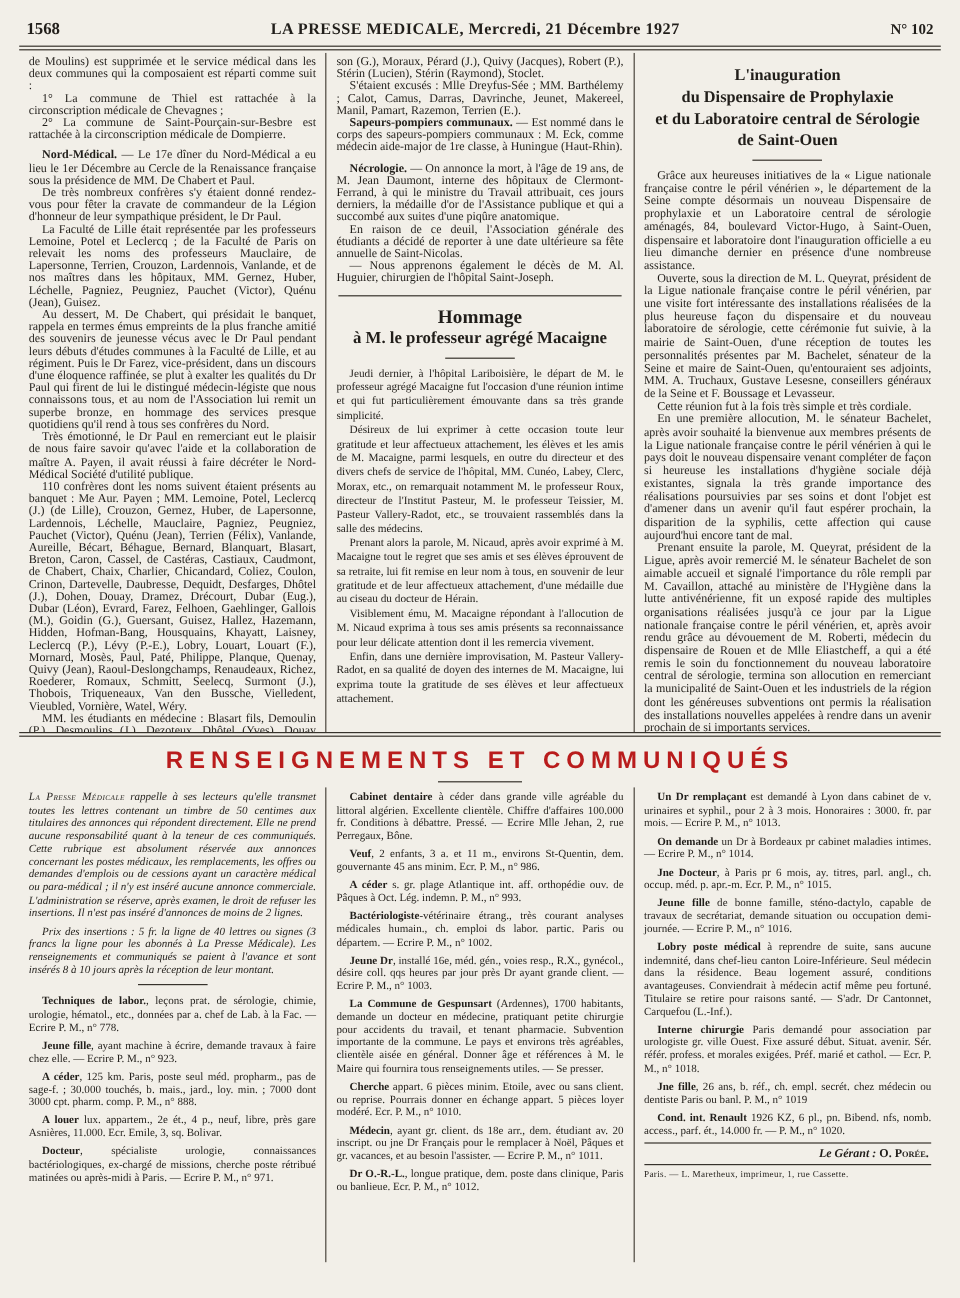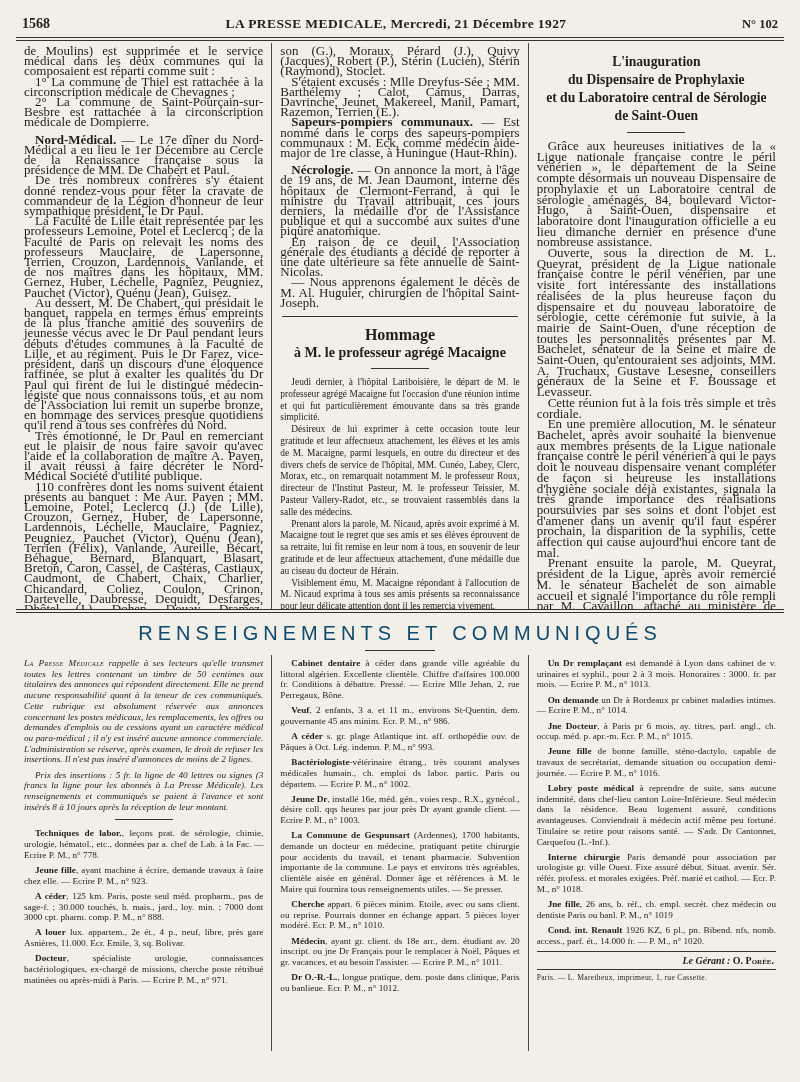--- a/index.html
+++ b/index.html
@@ -15,40 +15,40 @@
   .masthead { font-weight:bold; font-size:13.5px; letter-spacing:0.4px; }
   .issue   { font-weight:bold; font-size:12.5px; }
   .dbl-rule { border-top:1px solid #37332c; border-bottom:1px solid #37332c; height:2px; }
 
   
   .top-columns { display:flex; height:566px; overflow:hidden; margin-top:2px; }
   .bottom-columns { display:flex; height:396px; overflow:hidden; margin-top:4px; }
   .col { flex:1 1 0; padding:3px 8px 0 8px; overflow:hidden; min-width:0; }
   .col.mid, .col.right { border-left:1px solid #4b463e; }
 
-  .para { margin:0; text-indent:11px; text-align:justify; font-size:13px; line-height:10.2px; }
+  .para { margin:0; text-indent:11px; text-align:justify; font-size:10px; line-height:10.2px; }
   .para.noindent { text-indent:0; }
   .para.gap { margin-bottom:7px; }
   .lead { font-weight:bold; }
   .lead-sc { font-variant:small-caps; letter-spacing:0.4px; font-weight:normal; }
 
   
   .article-rule { border-top:1px solid #37332c; margin:8px 2px 9px 2px; }
   .hommage-title { text-align:center; font-weight:bold; font-size:16px; margin:2px 0 1px; }
   .hommage-sub   { text-align:center; font-weight:bold; font-size:14px;  margin:0; }
   .short-rule { width:58px; border-top:1px solid #37332c; margin:7px auto 8px auto; }
   .hommage-text .para { font-size:9.4px; line-height:11.8px; }
 
   
   .col3-title { text-align:center; font-weight:bold; font-size:13.6px; line-height:18px; margin:7px 0 0 0; }
   .col.right .top-art .para { line-height:10.7px; }
 
   
-  .rens-title { text-align:center; font-family:"Liberation Sans", sans-serif; font-weight:normal;
-                font-size:20px; letter-spacing:5px; margin:9px 0 1px 0; color:#0c4a6e; }
+  .rens-title { text-align:center; font-family:"Liberation Sans", sans-serif; font-weight:bold;
+                font-size:20px; letter-spacing:5px; margin:9px 0 1px 0; color:#b91c1c; }
   .rens-rule { width:70px; border-top:1px solid #37332c; margin:5px auto 2px auto; }
   .intro .para { font-style:italic; font-size:9.2px; line-height:11.1px; }
   .ads .para { font-size:9.2px; line-height:10.7px; margin-bottom:4.5px; }
 
   
   .avis { border-top:3px double #37332c; margin-top:7px; padding:5px 1px 5px 1px;
           font-weight:bold; font-style:italic; font-size:9.6px; line-height:12px; text-align:justify; }
   .gerant { border-top:1px solid #37332c; text-align:right; font-size:10px; padding:3px 2px 3px 0; }
   .gerant .glabel { font-style:italic; font-weight:bold; }
   .gerant .gname  { font-variant:small-caps; font-weight:bold; }

